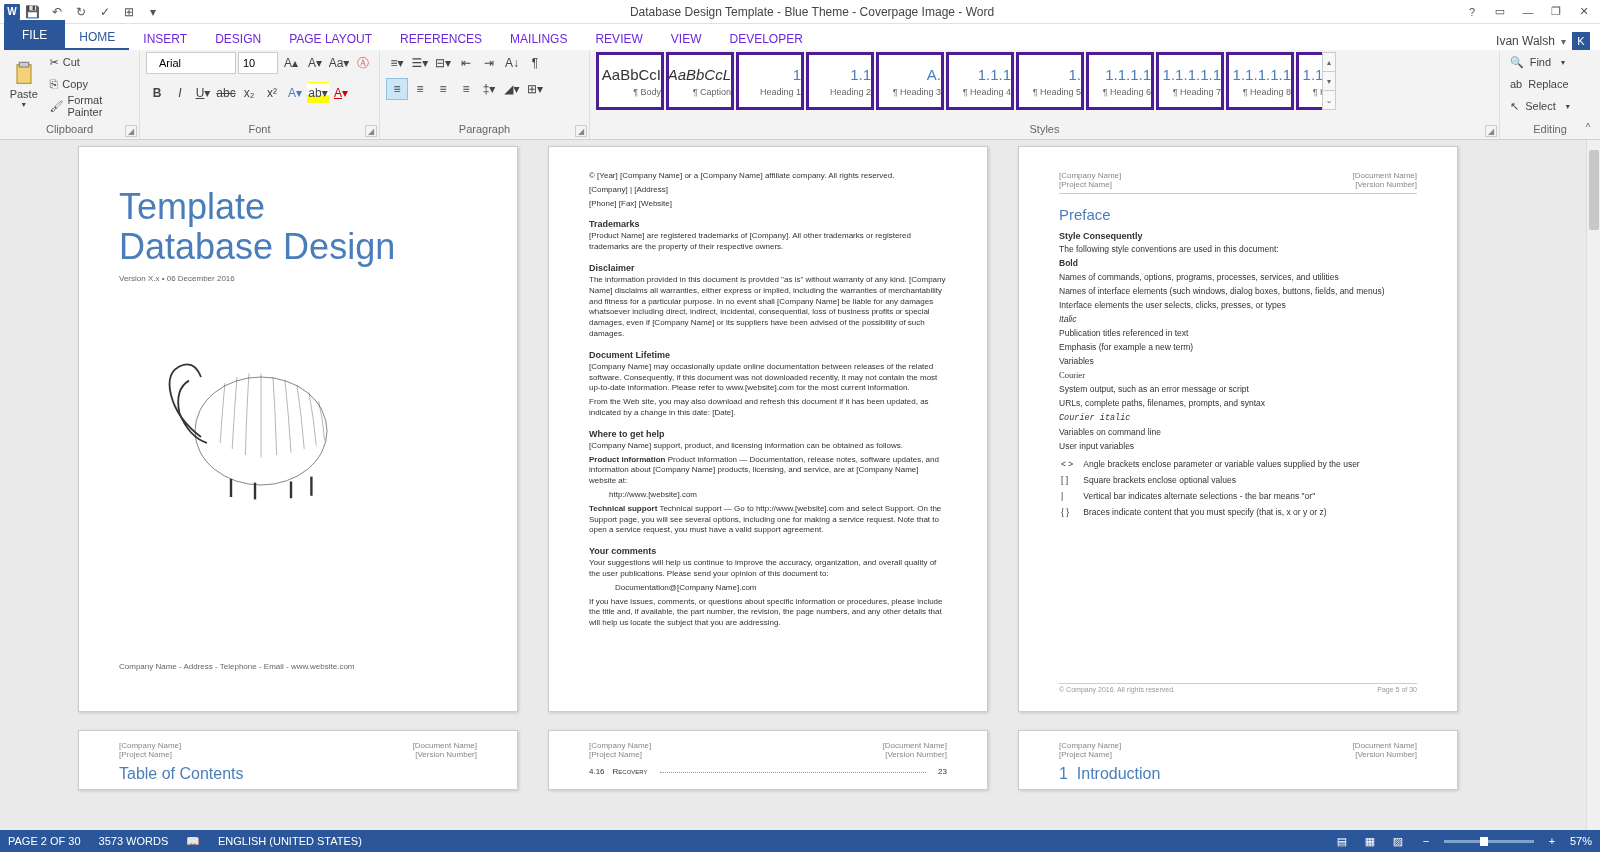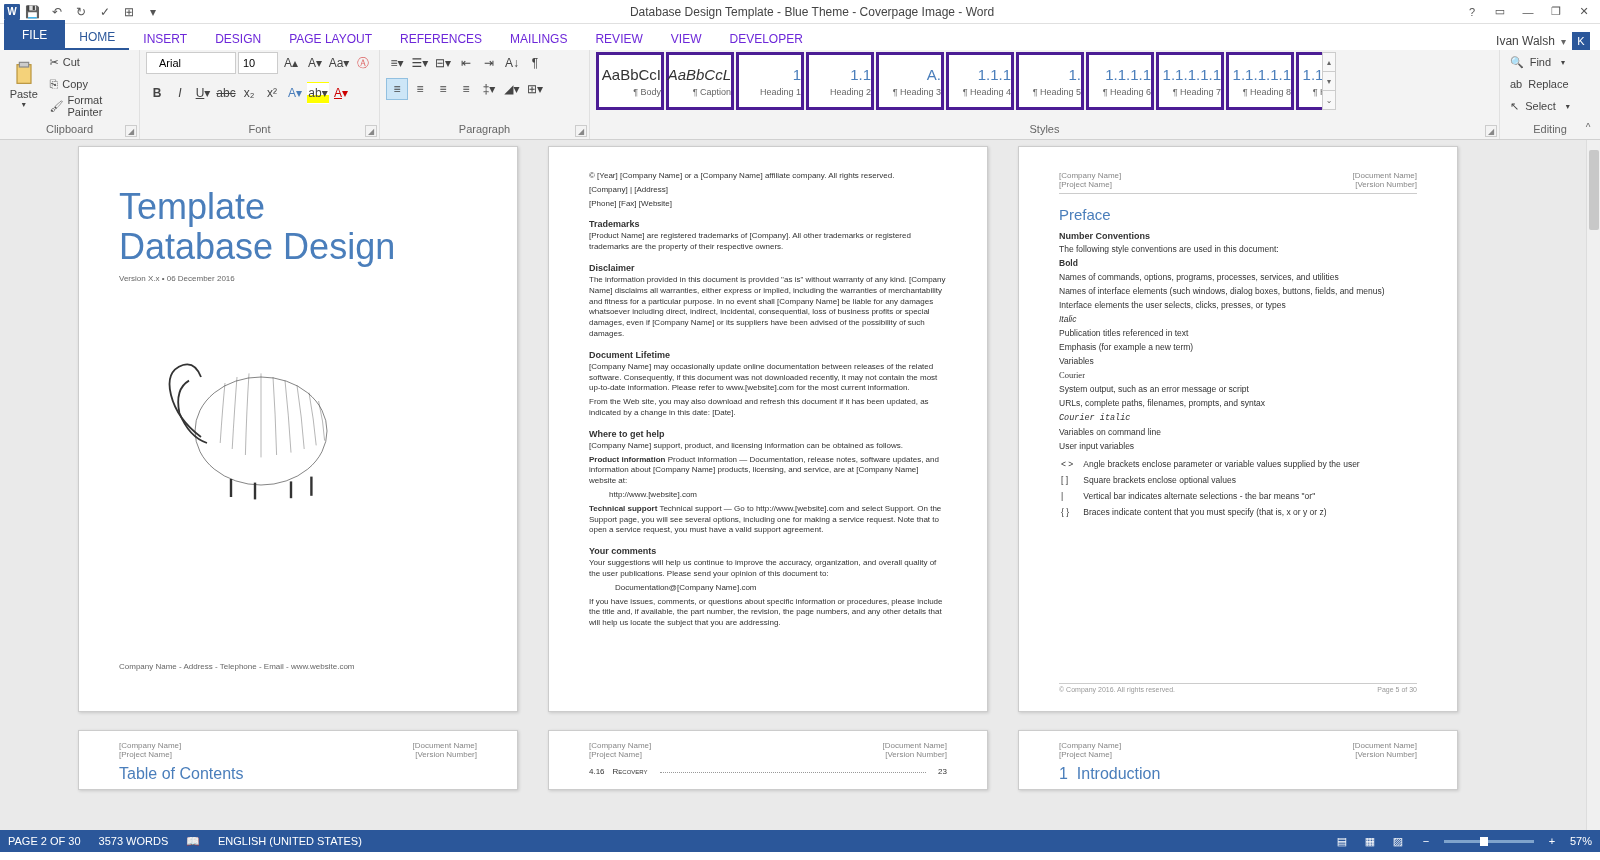--- a/index.html
+++ b/index.html
@@ -336,21 +336,21 @@
       <p>If you have issues, comments, or questions about specific information or procedures, please include the title and, if available, the part number, the revision, the page numbers, and any other details that will help us locate the subject that you are addressing.</p>
     </div>
 
     <div class="page preface">
       <div class="page-header">
         <div><span>[Company Name]</span><br><span>[Project Name]</span></div>
         <div style="text-align:right"><span>[Document Name]</span><br><span>[Version Number]</span></div>
       </div>
       <div class="page-header-line"></div>
       <div class="preface-title">Preface</div>
-      <h4>Number Conventions</h4>
+      <h4>Style Consequently</h4>
       <p>The following style conventions are used in this document:</p>
       <p><b>Bold</b></p>
       <p>Names of commands, options, programs, processes, services, and utilities</p>
       <p>Names of interface elements (such windows, dialog boxes, buttons, fields, and menus)</p>
       <p>Interface elements the user selects, clicks, presses, or types</p>
       <p><i>Italic</i></p>
       <p>Publication titles referenced in text</p>
       <p>Emphasis (for example a new term)</p>
       <p>Variables</p>
       <p style="font-family:Liberation Serif, serif">Courier</p>

